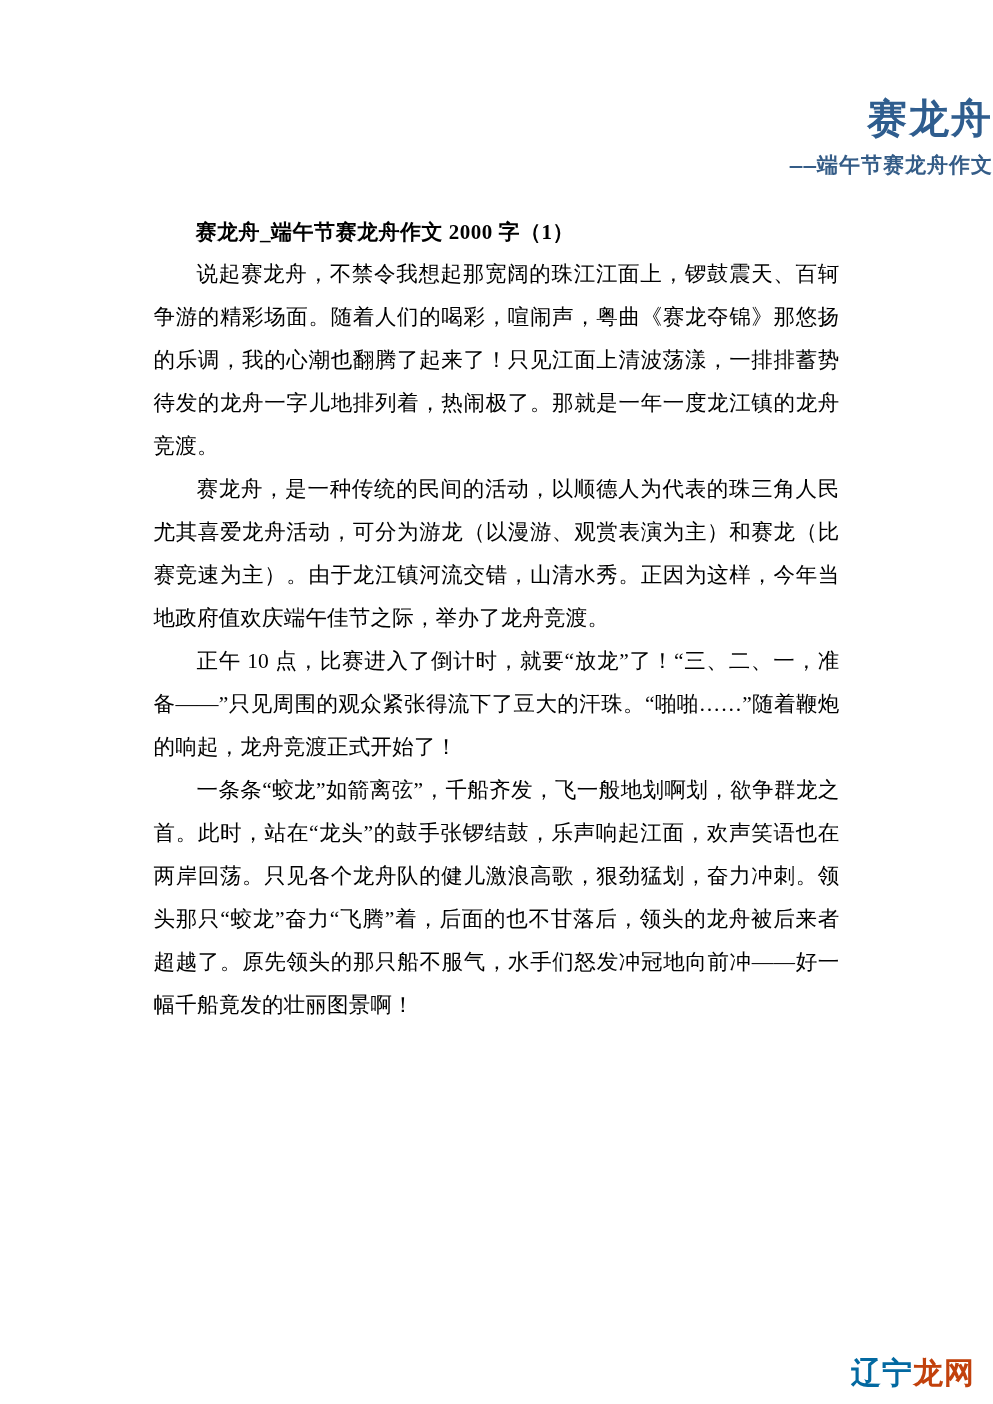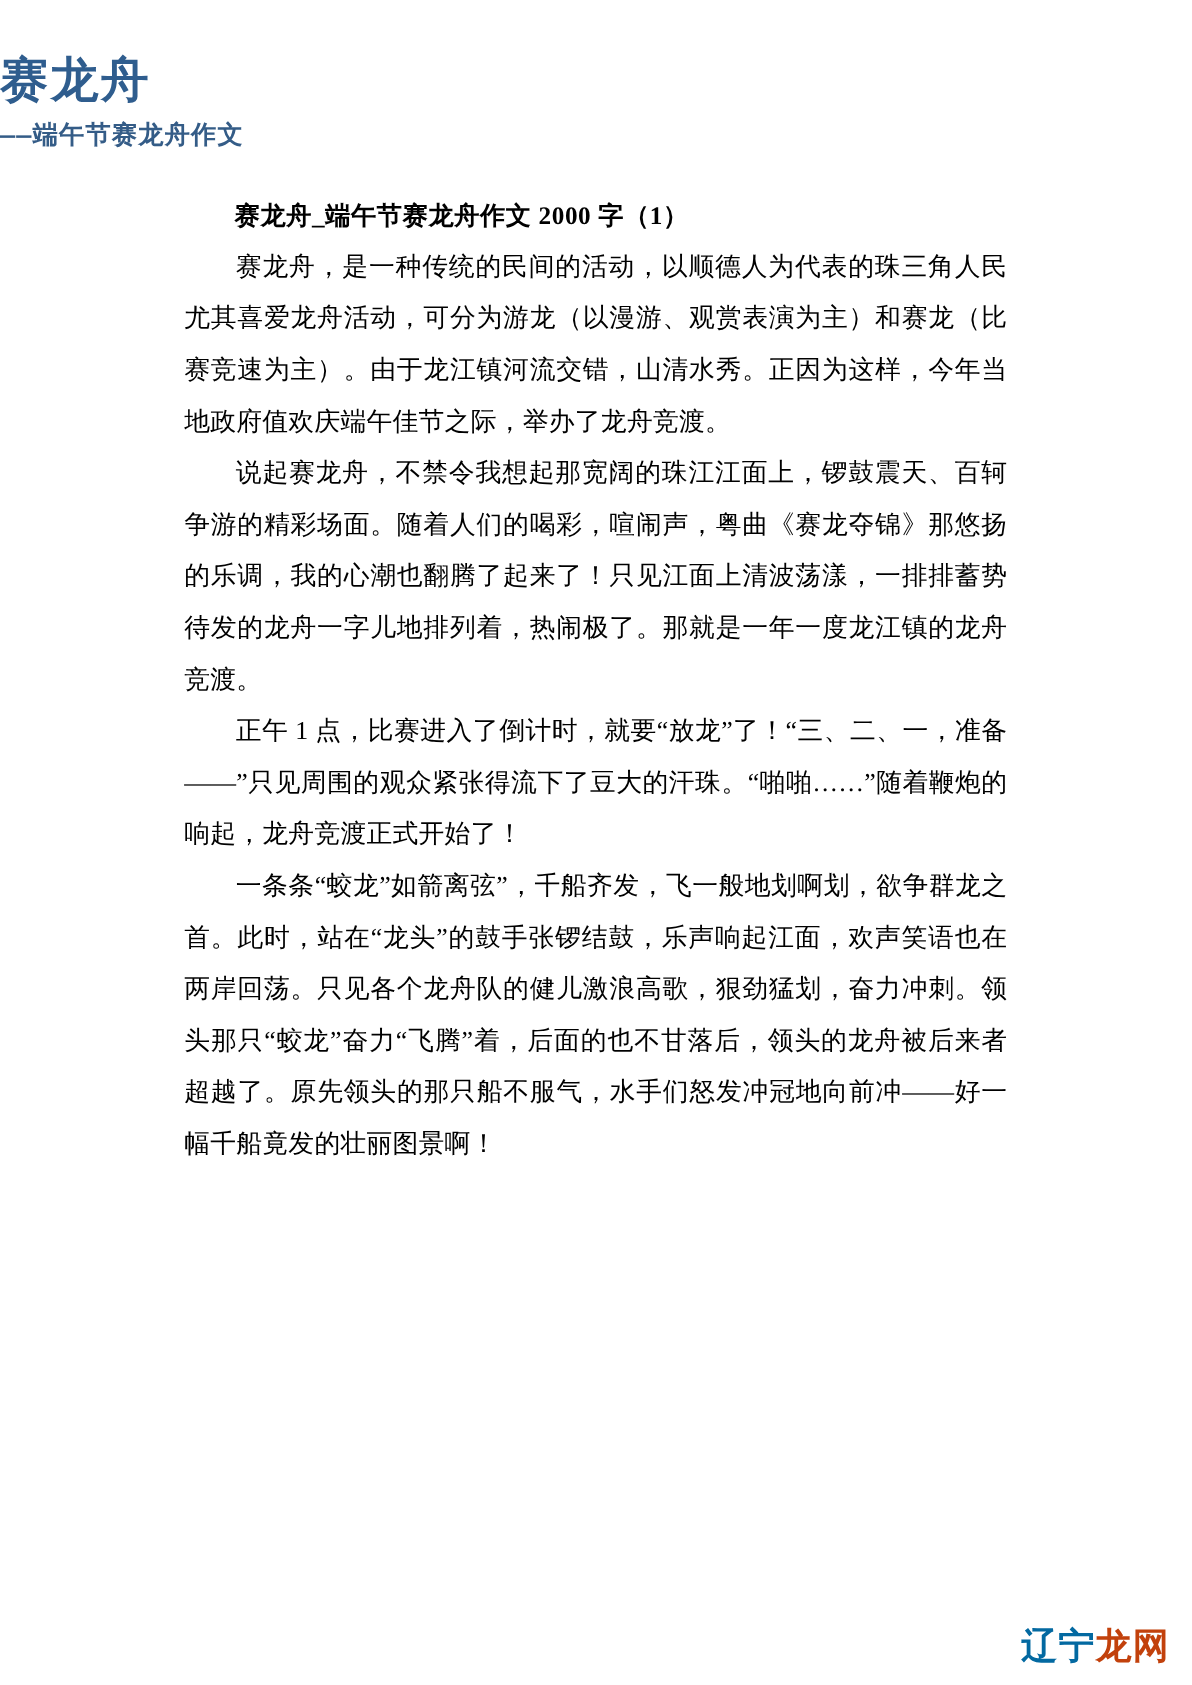--- a/index.html
+++ b/index.html
@@ -16,22 +16,22 @@
     position: relative;
     width: 993px;
     height: 1404px;
     background: #ffffff;
     overflow: hidden;
     box-sizing: border-box;
   }
 
   
   .title-block {
-    padding-top: 44px;
-    text-align: left;
+    padding-top: 96px;
+    text-align: right;
   }
 
   .doc-title {
     font-family: "Liberation Serif", "DejaVu Serif", serif;
     font-size: 40px;
     font-weight: bold;
     color: #2f5d8e;
     letter-spacing: 2px;
     line-height: 1.15;
     margin: 0;
@@ -120,26 +120,26 @@
 
   <div class="title-block">
     <h1 class="doc-title">赛龙舟</h1>
     <div class="doc-subtitle">——端午节赛龙舟作文</div>
   </div>
 
   <div class="body-area">
 
     <div class="section-heading">赛龙舟_端午节赛龙舟作文 2000 字（1）</div>
 
+    <p class="para">说起赛龙舟，不禁令我想起那宽阔的珠江江面上，锣鼓震天、百轲争游的精彩场面。随着人们的喝彩，喧闹声，粤曲《赛龙夺锦》那悠扬的乐调，我的心潮也翻腾了起来了！只见江面上清波荡漾，一排排蓄势待发的龙舟一字儿地排列着，热闹极了。那就是一年一度龙江镇的龙舟竞渡。</p>
+
     <p class="para">赛龙舟，是一种传统的民间的活动，以顺德人为代表的珠三角人民尤其喜爱龙舟活动，可分为游龙（以漫游、观赏表演为主）和赛龙（比赛竞速为主）。由于龙江镇河流交错，山清水秀。正因为这样，今年当地政府值欢庆端午佳节之际，举办了龙舟竞渡。</p>
 
-    <p class="para">说起赛龙舟，不禁令我想起那宽阔的珠江江面上，锣鼓震天、百轲争游的精彩场面。随着人们的喝彩，喧闹声，粤曲《赛龙夺锦》那悠扬的乐调，我的心潮也翻腾了起来了！只见江面上清波荡漾，一排排蓄势待发的龙舟一字儿地排列着，热闹极了。那就是一年一度龙江镇的龙舟竞渡。</p>
 
-
-    <p class="para">正午 1 点，比赛进入了倒计时，就要“放龙”了！“三、二、一，准备——”只见周围的观众紧张得流下了豆大的汗珠。“啪啪……”随着鞭炮的响起，龙舟竞渡正式开始了！</p>
+    <p class="para">正午 10 点，比赛进入了倒计时，就要“放龙”了！“三、二、一，准备——”只见周围的观众紧张得流下了豆大的汗珠。“啪啪……”随着鞭炮的响起，龙舟竞渡正式开始了！</p>
 
     <p class="para">一条条“蛟龙”如箭离弦”，千船齐发，飞一般地划啊划，欲争群龙之首。此时，站在“龙头”的鼓手张锣结鼓，乐声响起江面，欢声笑语也在两岸回荡。只见各个龙舟队的健儿激浪高歌，狠劲猛划，奋力冲刺。领头那只“蛟龙”奋力“飞腾”着，后面的也不甘落后，领头的龙舟被后来者超越了。原先领头的那只船不服气，水手们怒发冲冠地向前冲——好一幅千船竟发的壮丽图景啊！</p>
 
   </div>
 
   <div class="watermark">
     <span class="wm-a">辽宁</span><span class="wm-b">龙网</span>
   </div>
 
 </div>

